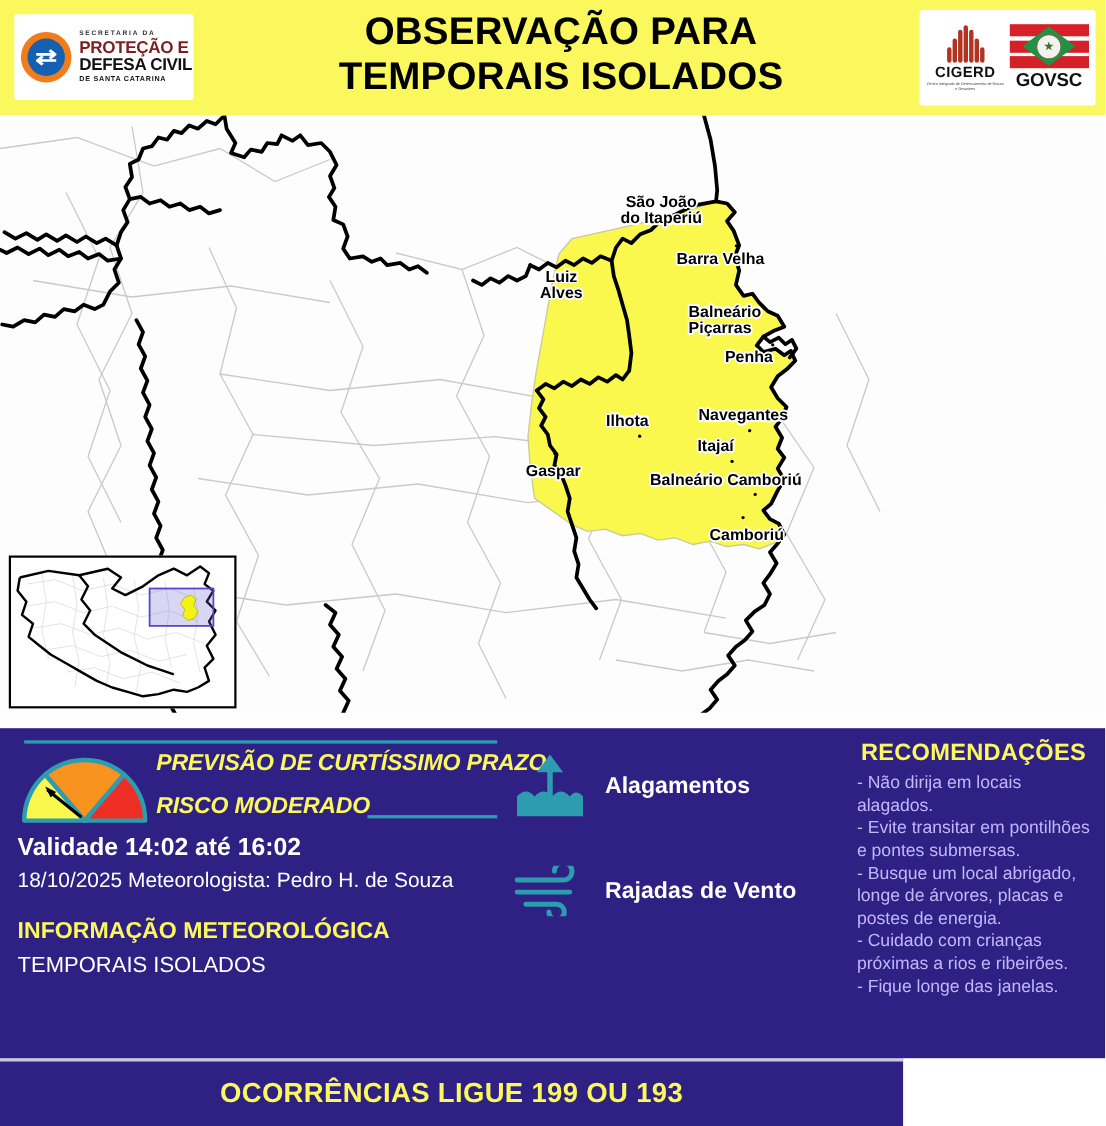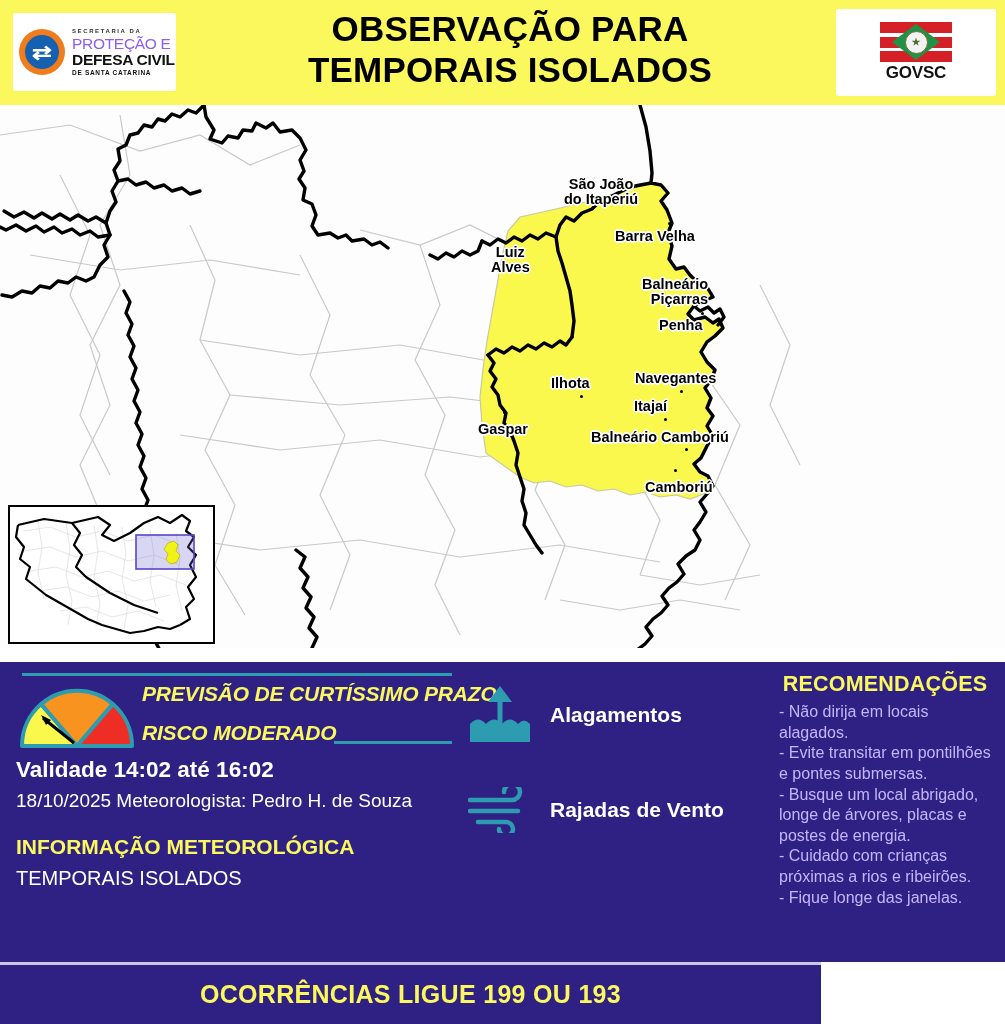--- a/index.html
+++ b/index.html
@@ -62,21 +62,21 @@
   }
   .pdc-text {
     margin-left: 7px;
     line-height: 1;
   }
   .pdc-t1 {
     font-size: 6px; letter-spacing: 1.6px; color: #333; font-weight: bold;
     margin-bottom: 2px;
   }
   .pdc-t2 {
-    font-size: 15.5px; font-weight: normal; color: #8b5cf6; letter-spacing: -0.3px;
+    font-size: 15.5px; font-weight: bold; color: #7f1d1d; letter-spacing: -0.3px;
     margin-bottom: 1px;
   }
   .pdc-t3 {
     font-size: 15.5px; font-weight: bold; color: #111; letter-spacing: -0.3px;
     margin-bottom: 2px;
   }
   .pdc-t4 {
     font-size: 6.5px; font-weight: bold; color: #111; letter-spacing: 0.7px;
   }
   .title {
@@ -337,20 +337,33 @@
         <div class="pdc-t4">DE SANTA CATARINA</div>
       </div>
     </div>
 
     <div class="title">
       <div>OBSERVAÇÃO PARA</div>
       <div>TEMPORAIS ISOLADOS</div>
     </div>
 
     <div class="logo-box logo-right">
+      <div class="cigerd">
+        <div class="cigerd-mark">
+          <div class="cig-bar" style="height:14px"></div>
+          <div class="cig-bar" style="height:22px"></div>
+          <div class="cig-bar" style="height:30px"></div>
+          <div class="cig-bar" style="height:34px"></div>
+          <div class="cig-bar" style="height:30px"></div>
+          <div class="cig-bar" style="height:22px"></div>
+          <div class="cig-bar" style="height:14px"></div>
+        </div>
+        <div class="cigerd-name">CIGERD</div>
+        <div class="cigerd-sub">Centro Integrado de Gerenciamento de Riscos e Desastres</div>
+      </div>
       <div class="govsc">
         <div class="sc-flag">
           <div class="sc-stripe" style="top:0"></div>
           <div class="sc-stripe" style="top:14.5px"></div>
           <div class="sc-stripe" style="top:29px"></div>
           <div class="sc-diamond">
               <div class="sc-seal"></div>
             </div>
         </div>
         <div class="govsc-name">GOVSC</div>
@@ -455,21 +468,21 @@
       <div style="white-space:pre-line;">São João
 do Itaperiú</div>
     </div>
     <div class="city-label" style="left:615px; top:124px;">
       <span>Barra Velha</span>
     </div>
     <div class="city-label" style="left:491px; top:140px; text-align:center;">
       <div style="white-space:pre-line;">Luiz
 Alves</div>
     </div>
-    <div class="city-label" style="left:626px; top:172px; text-align:right;margin-left:16px;">
+    <div class="city-label" style="left:626px; top:172px; text-align:left;">
       <div style="white-space:pre-line;">Balneário
 Piçarras</div>
     </div>
     <div class="city-label" style="left:659px; top:213px;">
       <span>Penha</span>
     </div>
     <div class="city-label" style="left:551px; top:271px;">
       <span>Ilhota</span>
     </div>
     <div class="city-label" style="left:635px; top:266px;">

